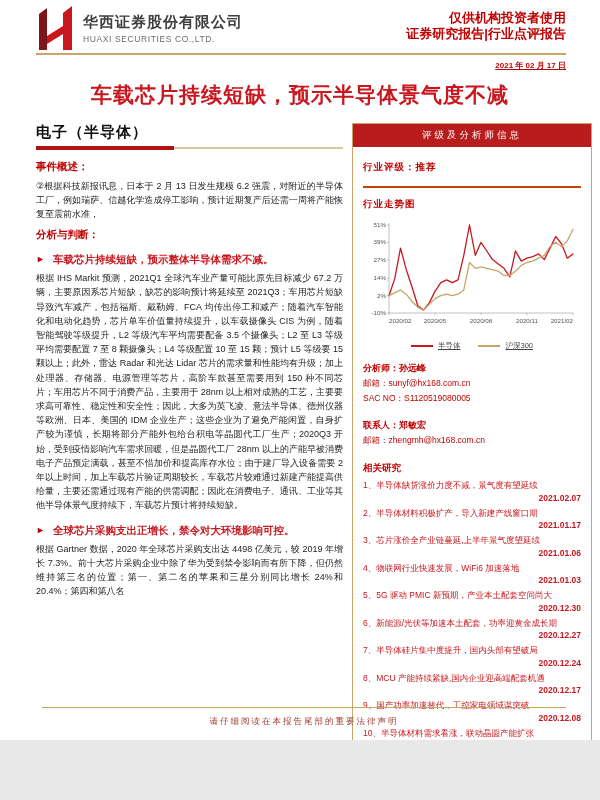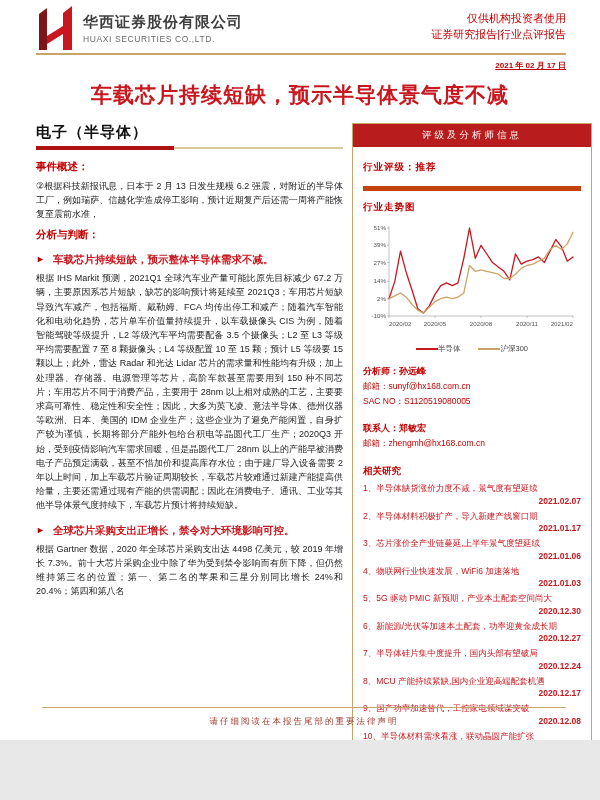--- a/index.html
+++ b/index.html
@@ -9,21 +9,21 @@
     font-family:"Liberation Sans","DejaVu Sans",sans-serif;
     color:#222; position:relative; overflow:hidden;
   }
   
   .header { padding:6px 34px 0 36px; }
   .header-row { display:flex; justify-content:space-between; align-items:flex-start; }
   .logo-block { display:flex; align-items:center; gap:7px; }
   .logo-mark { width:40px; height:44px; flex:0 0 auto; }
   .company-cn { font-size:15px; font-weight:bold; color:#3f3f3f; letter-spacing:1px; }
   .company-en { font-size:8.5px; color:#6b6b6b; letter-spacing:0.6px; margin-top:2px; }
-  .header-meta { text-align:right; color:#c00000; font-size:11px; line-height:16px; padding-top:4px; }
+  .header-meta { text-align:right; color:#c00000; font-size:13px; line-height:16px; padding-top:4px;font-weight:bold; }
   .gold-rule { height:2px; background:#c9a469; margin-top:3px; }
   .date-line { text-align:right; color:#c00000; font-size:8px; font-weight:bold; padding:5px 0 0;text-decoration:underline; }
   
   .main-title {
     text-align:center; color:#c8171e; font-weight:bold; font-size:21px;
     letter-spacing:1px; padding:10px 36px 14px;
     font-family:"Liberation Serif","DejaVu Serif",serif;
   }
   
   .cols { display:flex; padding:0 8px 0 36px; gap:9px; align-items:flex-start; }
@@ -36,25 +36,25 @@
   .rule-tan { flex:1; height:1.5px; background:#dcc69c; }
   .red-heading { color:#c00000; font-weight:bold; font-size:10.5px; margin:2px 0 5px; }
   .body-p { font-size:9px; line-height:14.2px; text-align:justify; color:#1d1d1d; margin-bottom:7px; }
   .bullet-row { display:flex; gap:8px; margin:10px 0 4px; }
   .bullet-arrow { color:#c00000; font-size:9px; line-height:14px; flex:0 0 auto; }
   .bullet-title { color:#c8171e; font-weight:bold; font-size:10.5px; line-height:15px; }
   
   .infobox { border:1px solid #c9a469; background:#fff; }
   .infobox-header { background:#b91c1c; color:#fff; text-align:center; font-size:9.5px; letter-spacing:3px; padding:5px 0; }
   .infobox-body { padding:8px 10px 10px; }
-  .rating-line { color:#c00000; font-size:9.5px; font-weight:bold; padding:6px 0 12px; border-bottom:5px solid #c2410c; letter-spacing:1px; }
+  .rating-line { color:#c00000; font-size:9.5px; font-weight:bold; padding:6px 0 12px; border-bottom:2px solid #c2410c; letter-spacing:1px; }
   .chart-title { color:#c00000; font-weight:bold; font-size:9.5px; margin:10px 0 6px; letter-spacing:1px; }
   .chart-wrap { width:100%; }
   .legend { display:flex; justify-content:center; gap:18px; margin:2px 0 10px; }
-  .leg-item { display:flex; align-items:center; font-size:7.5px; color:#444; }
+  .leg-item { display:flex; align-items:center; gap:5px; font-size:7.5px; color:#444;text-decoration:underline; }
   .leg-line { display:inline-block; width:22px; height:2px; background:#999; }
   .analyst-block { margin-top:4px; }
   .info-line-bold { color:#c00000; font-size:9px; font-weight:bold; line-height:15px; }
   .info-line { color:#c00000; font-size:8.5px; line-height:15px; }
   .spacer-12 { height:12px; }
   .related-heading { color:#c00000; font-weight:bold; font-size:9.5px; margin:14px 0 4px; }
   .related-item { margin-bottom:3px; }
   .related-title { color:#c8171e; font-size:8.5px; line-height:12.5px; display:block; }
   .related-date { color:#c8171e; font-size:8.5px; font-weight:bold; text-align:right; display:block; line-height:12px; }
   

